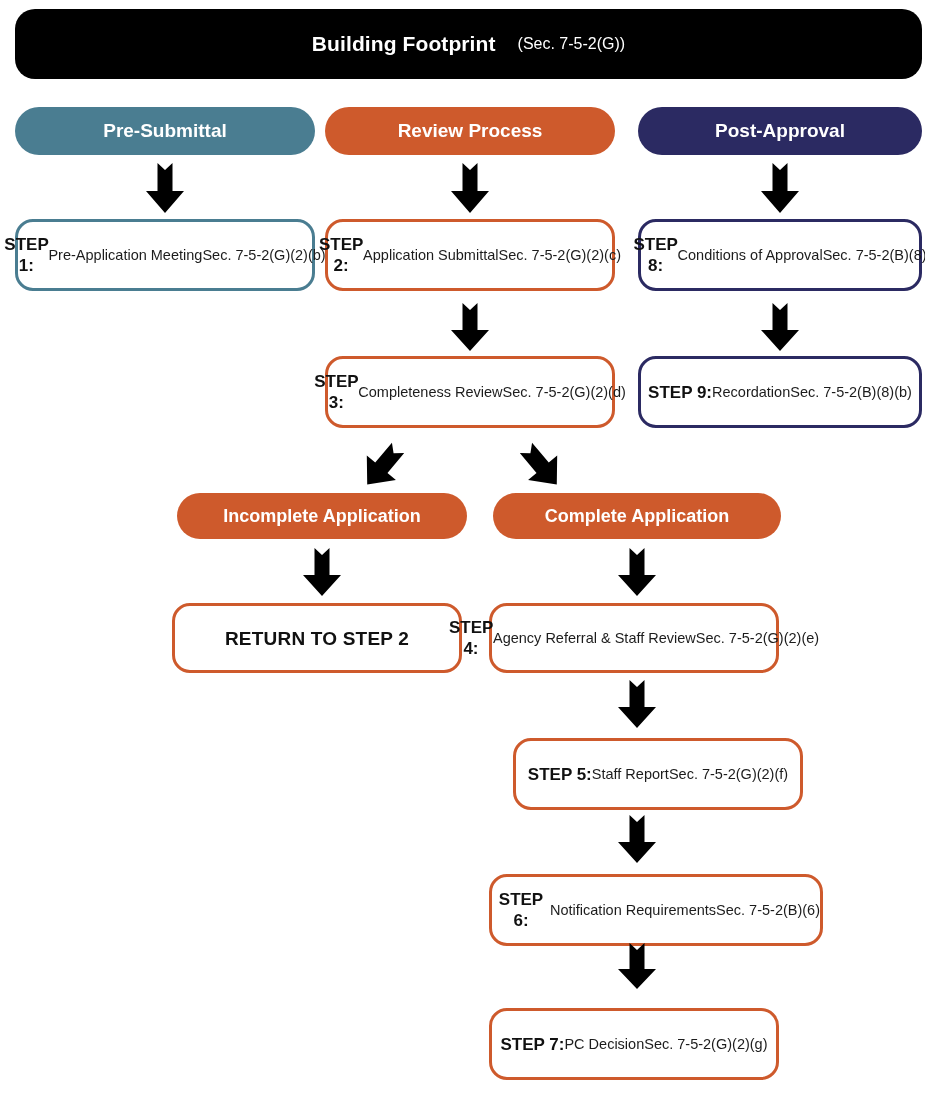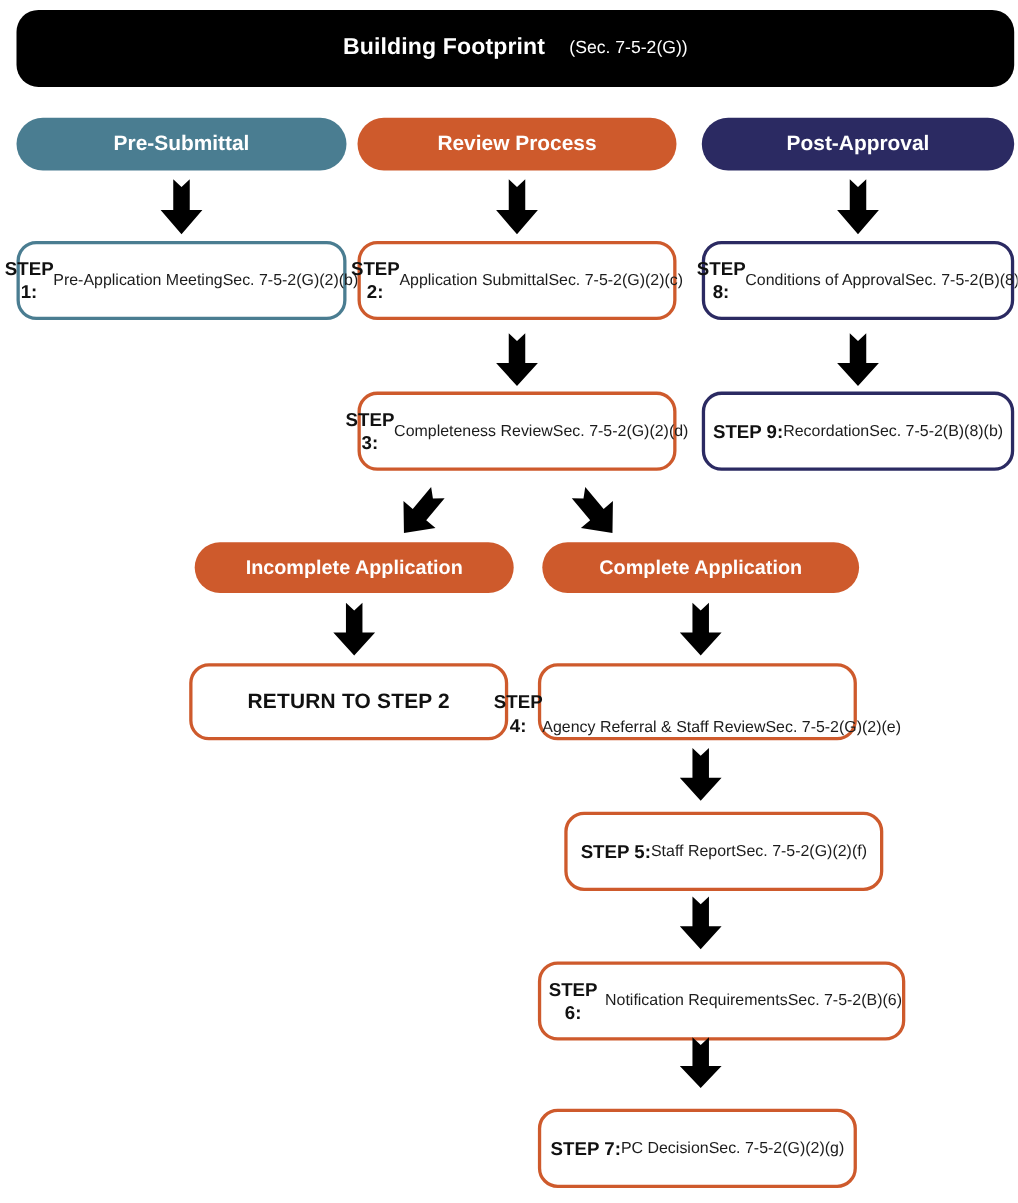--- a/index.html
+++ b/index.html
@@ -11,21 +11,21 @@
     -webkit-font-smoothing:antialiased;
   }
   #stage{position:relative;width:925px;height:1094px;overflow:hidden}
 
   
   .title-bar{
     position:absolute;left:15px;top:9px;width:907px;height:70px;
     background:#000000;border-radius:20px;
     display:flex;align-items:center;justify-content:center;
   }
-  .title-inner{display:flex;align-items:center;gap:22px;transform:translateY(-1px)}
+  .title-inner{display:flex;align-items:flex-end;gap:22px;transform:translateY(-1px)}
   .title-main{
     color:#ffffff;font-weight:bold;font-size:21px;line-height:24px;
     text-align:center;letter-spacing:.1px;
   }
   .title-main .l2{display:block}
   .title-sec{color:#ffffff;font-size:16px;line-height:24px;white-space:nowrap;padding-top:1px}
 
   
   .pill{
     position:absolute;display:flex;align-items:center;justify-content:center;
@@ -169,21 +169,21 @@
   <div class="arrow" style="left:616px;top:548px;">
     <svg width="42" height="48" viewBox="0 0 42 48" fill="#000">
       <path d="M13.5 0 L21 7 L28.5 0 L28.5 27 L40 27 L21 48 L2 27 L13.5 27 Z"></path>
     </svg>
   </div>
 
   <div class="card b-orange single" style="left:172px;top:603px;width:290px;height:70px;">
     <div class="hd">RETURN TO STEP 2</div>
   </div>
 
-  <div class="card b-orange" style="left:489px;top:603px;width:290px;height:70px;align-items:flex-end;">
+  <div class="card b-orange" style="left:489px;top:603px;width:290px;height:70px;">
     <div class="hd">STEP 4:</div>
     <div class="ln">Agency Referral &amp; Staff Review</div>
     <div class="ln">Sec. 7-5-2(G)(2)(e)</div>
   </div>
 
   <div class="arrow" style="left:616px;top:680px;">
     <svg width="42" height="48" viewBox="0 0 42 48" fill="#000">
       <path d="M13.5 0 L21 7 L28.5 0 L28.5 27 L40 27 L21 48 L2 27 L13.5 27 Z"></path>
     </svg>
   </div>

